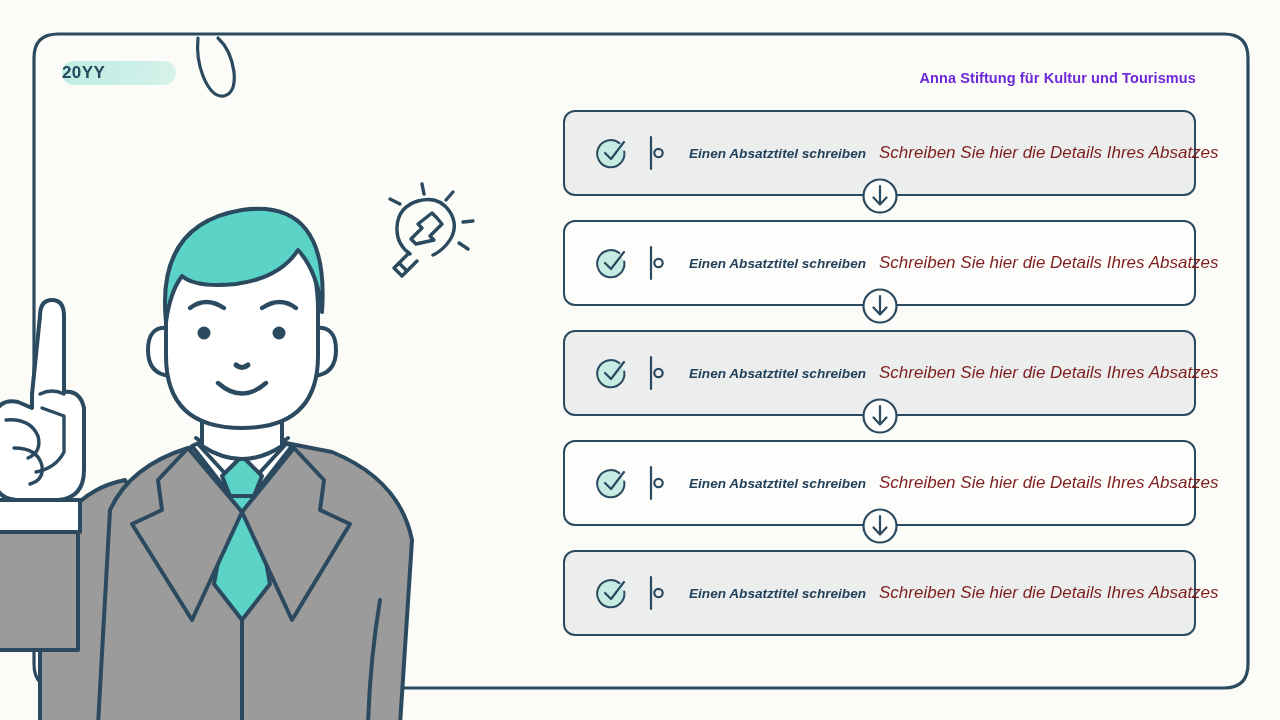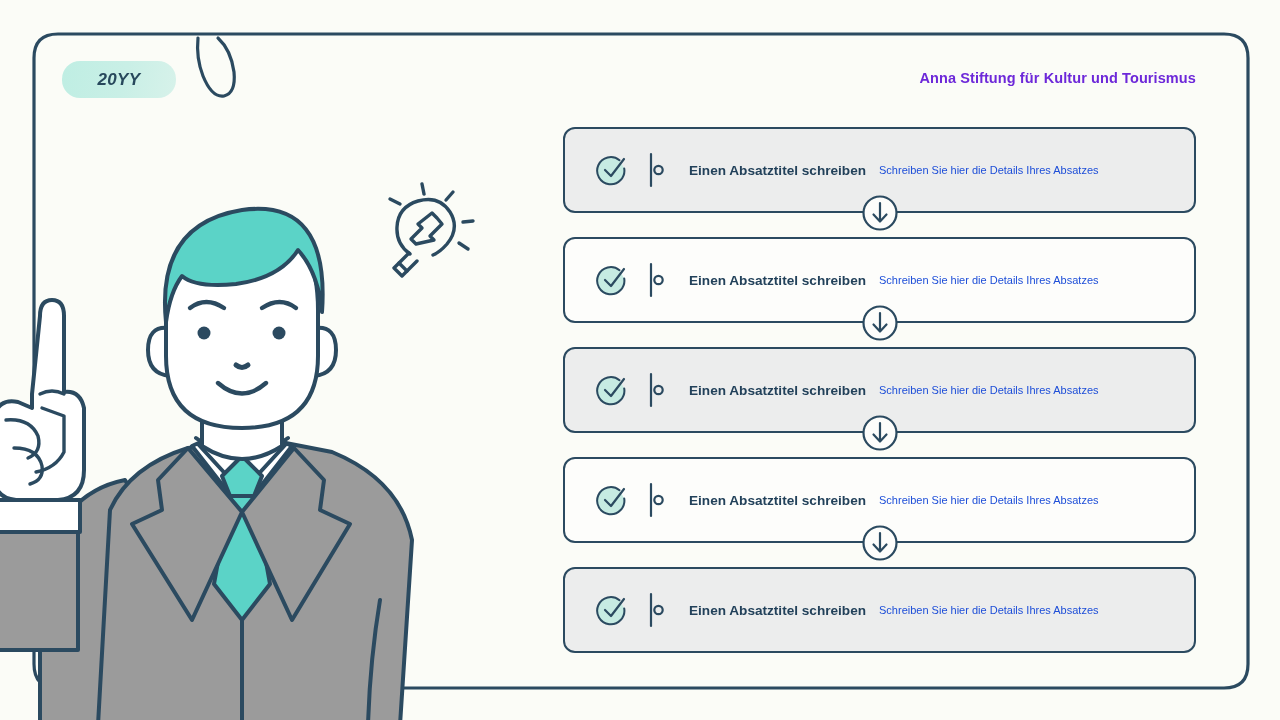--- a/index.html
+++ b/index.html
@@ -21,26 +21,25 @@
     left: 0; top: 0;
     width: 1280px; height: 720px;
     pointer-events: none;
     z-index: 1;
   }
 
   
   .badge {
     position: absolute;
     left: 62px; top: 61px;
-    width: 114px; height: 37px;
+    width: 114px; height: 24px;
     border-radius: 18px;
     background: linear-gradient(100deg, #bfeee3 0%, #c9efe6 55%, #d7f2ea 100%);
-    display: flex; align-items: center; justify-content: center;
+    display: flex; align-items: center; 
     z-index: 4;
-    font-style: italic;
   }
   .badge span {
     font-size: 17px;
     font-weight: bold;
     color: #27485c;
     letter-spacing: .4px;
   }
 
   
   .org-title {
@@ -50,23 +49,24 @@
     font-weight: bold;
     color: #6d28d9;
     letter-spacing: .1px;
     z-index: 4;
     white-space: nowrap;
   }
 
   
   .steps {
     position: absolute;
-    left: 563px; top: 127px;
+    left: 563px; top: 110px;
     width: 633px;
     z-index: 3;
+    font-style: italic;
   }
   .step-row {
     position: relative;
     height: 86px;
     border: 2.4px solid #2b4a60;
     border-radius: 12px;
     display: flex;
     align-items: center;
     padding-left: 30px;
   }
@@ -78,22 +78,22 @@
   .node-icon  { flex: 0 0 auto; margin-right: 24px; }
 
   .step-title {
     font-size: 13.6px;
     font-weight: bold;
     color: #22415a;
     white-space: nowrap;
     margin-right: 13px;
   }
   .step-desc {
-    font-size: 11px;
-    color: #1d4ed8;
+    font-size: 17px;
+    color: #7f1d1d;
     white-space: nowrap;
   }
 
   
   .arrow-connector {
     position: absolute;
     left: 50%;
     transform: translateX(-50%);
     top: -19px;
     width: 38px; height: 38px;

